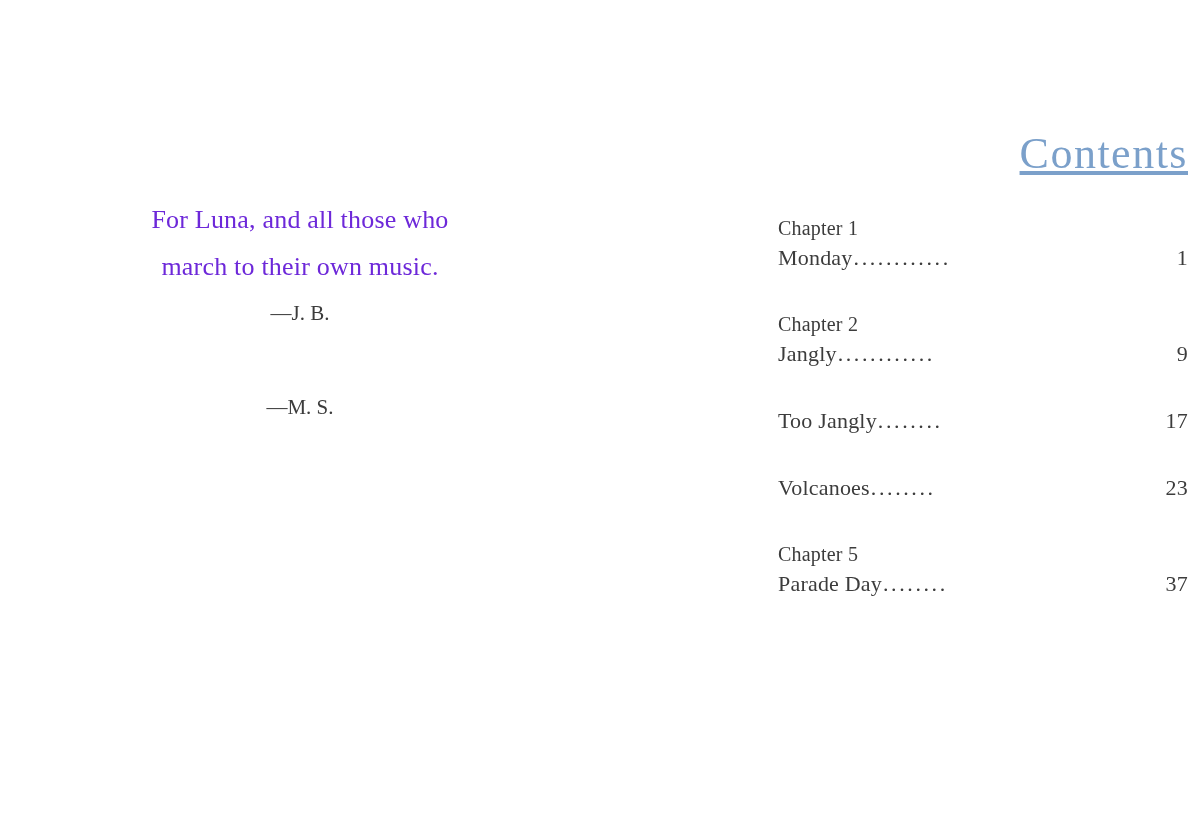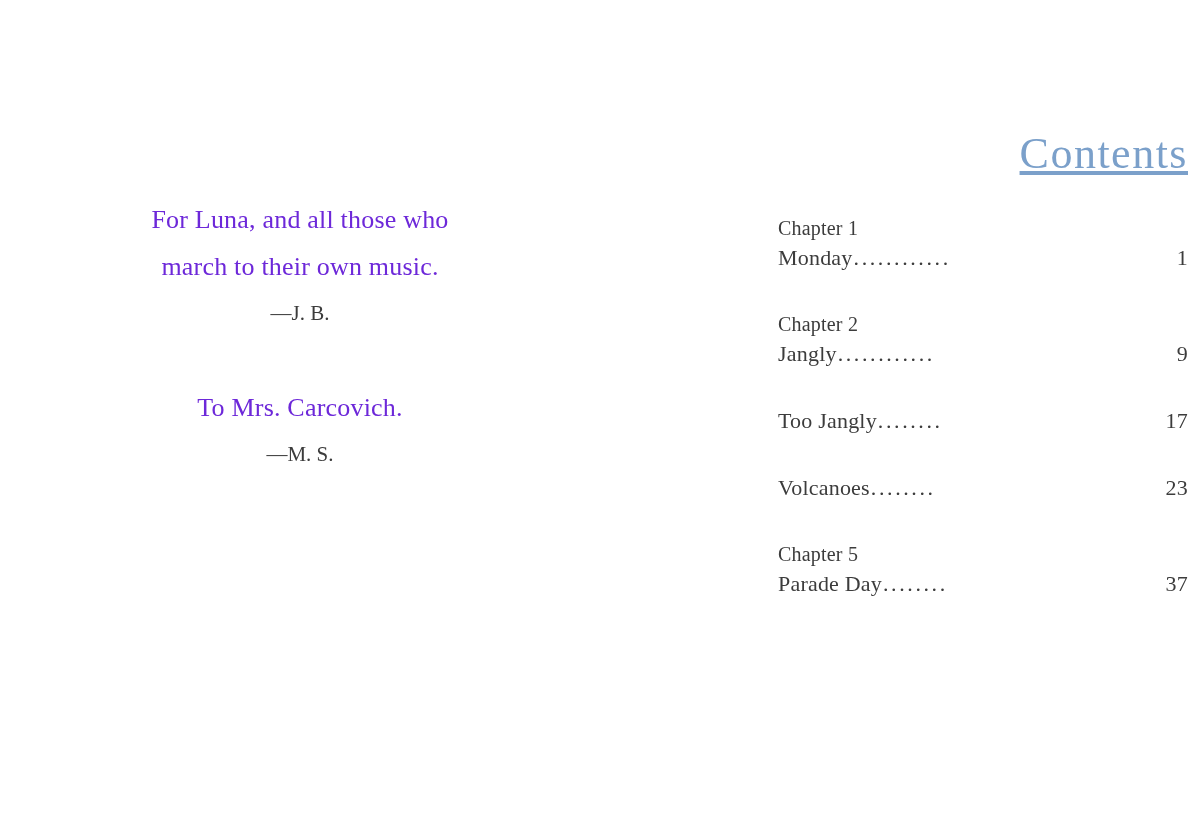--- a/index.html
+++ b/index.html
@@ -116,21 +116,20 @@
 
   <div class="page-left">
     <div class="dedication-block">
 
       <div class="dedication-line">For Luna, and all those who</div>
       <div class="dedication-line">march to their own music.</div>
       <div class="dedication-sign">—J. B.</div>
 
       <div class="dedication-gap"></div>
 
-      <div class="dedication-line">To Mrs. Carcovich.</div>
       <div class="dedication-sign">—M. S.</div>
 
     </div>
   </div>
 
   <div class="page-right">
 
     <h1 class="contents-title" style="color: rgb(123, 160, 202); text-decoration: underline;">Contents</h1>
 
     <div class="toc">

